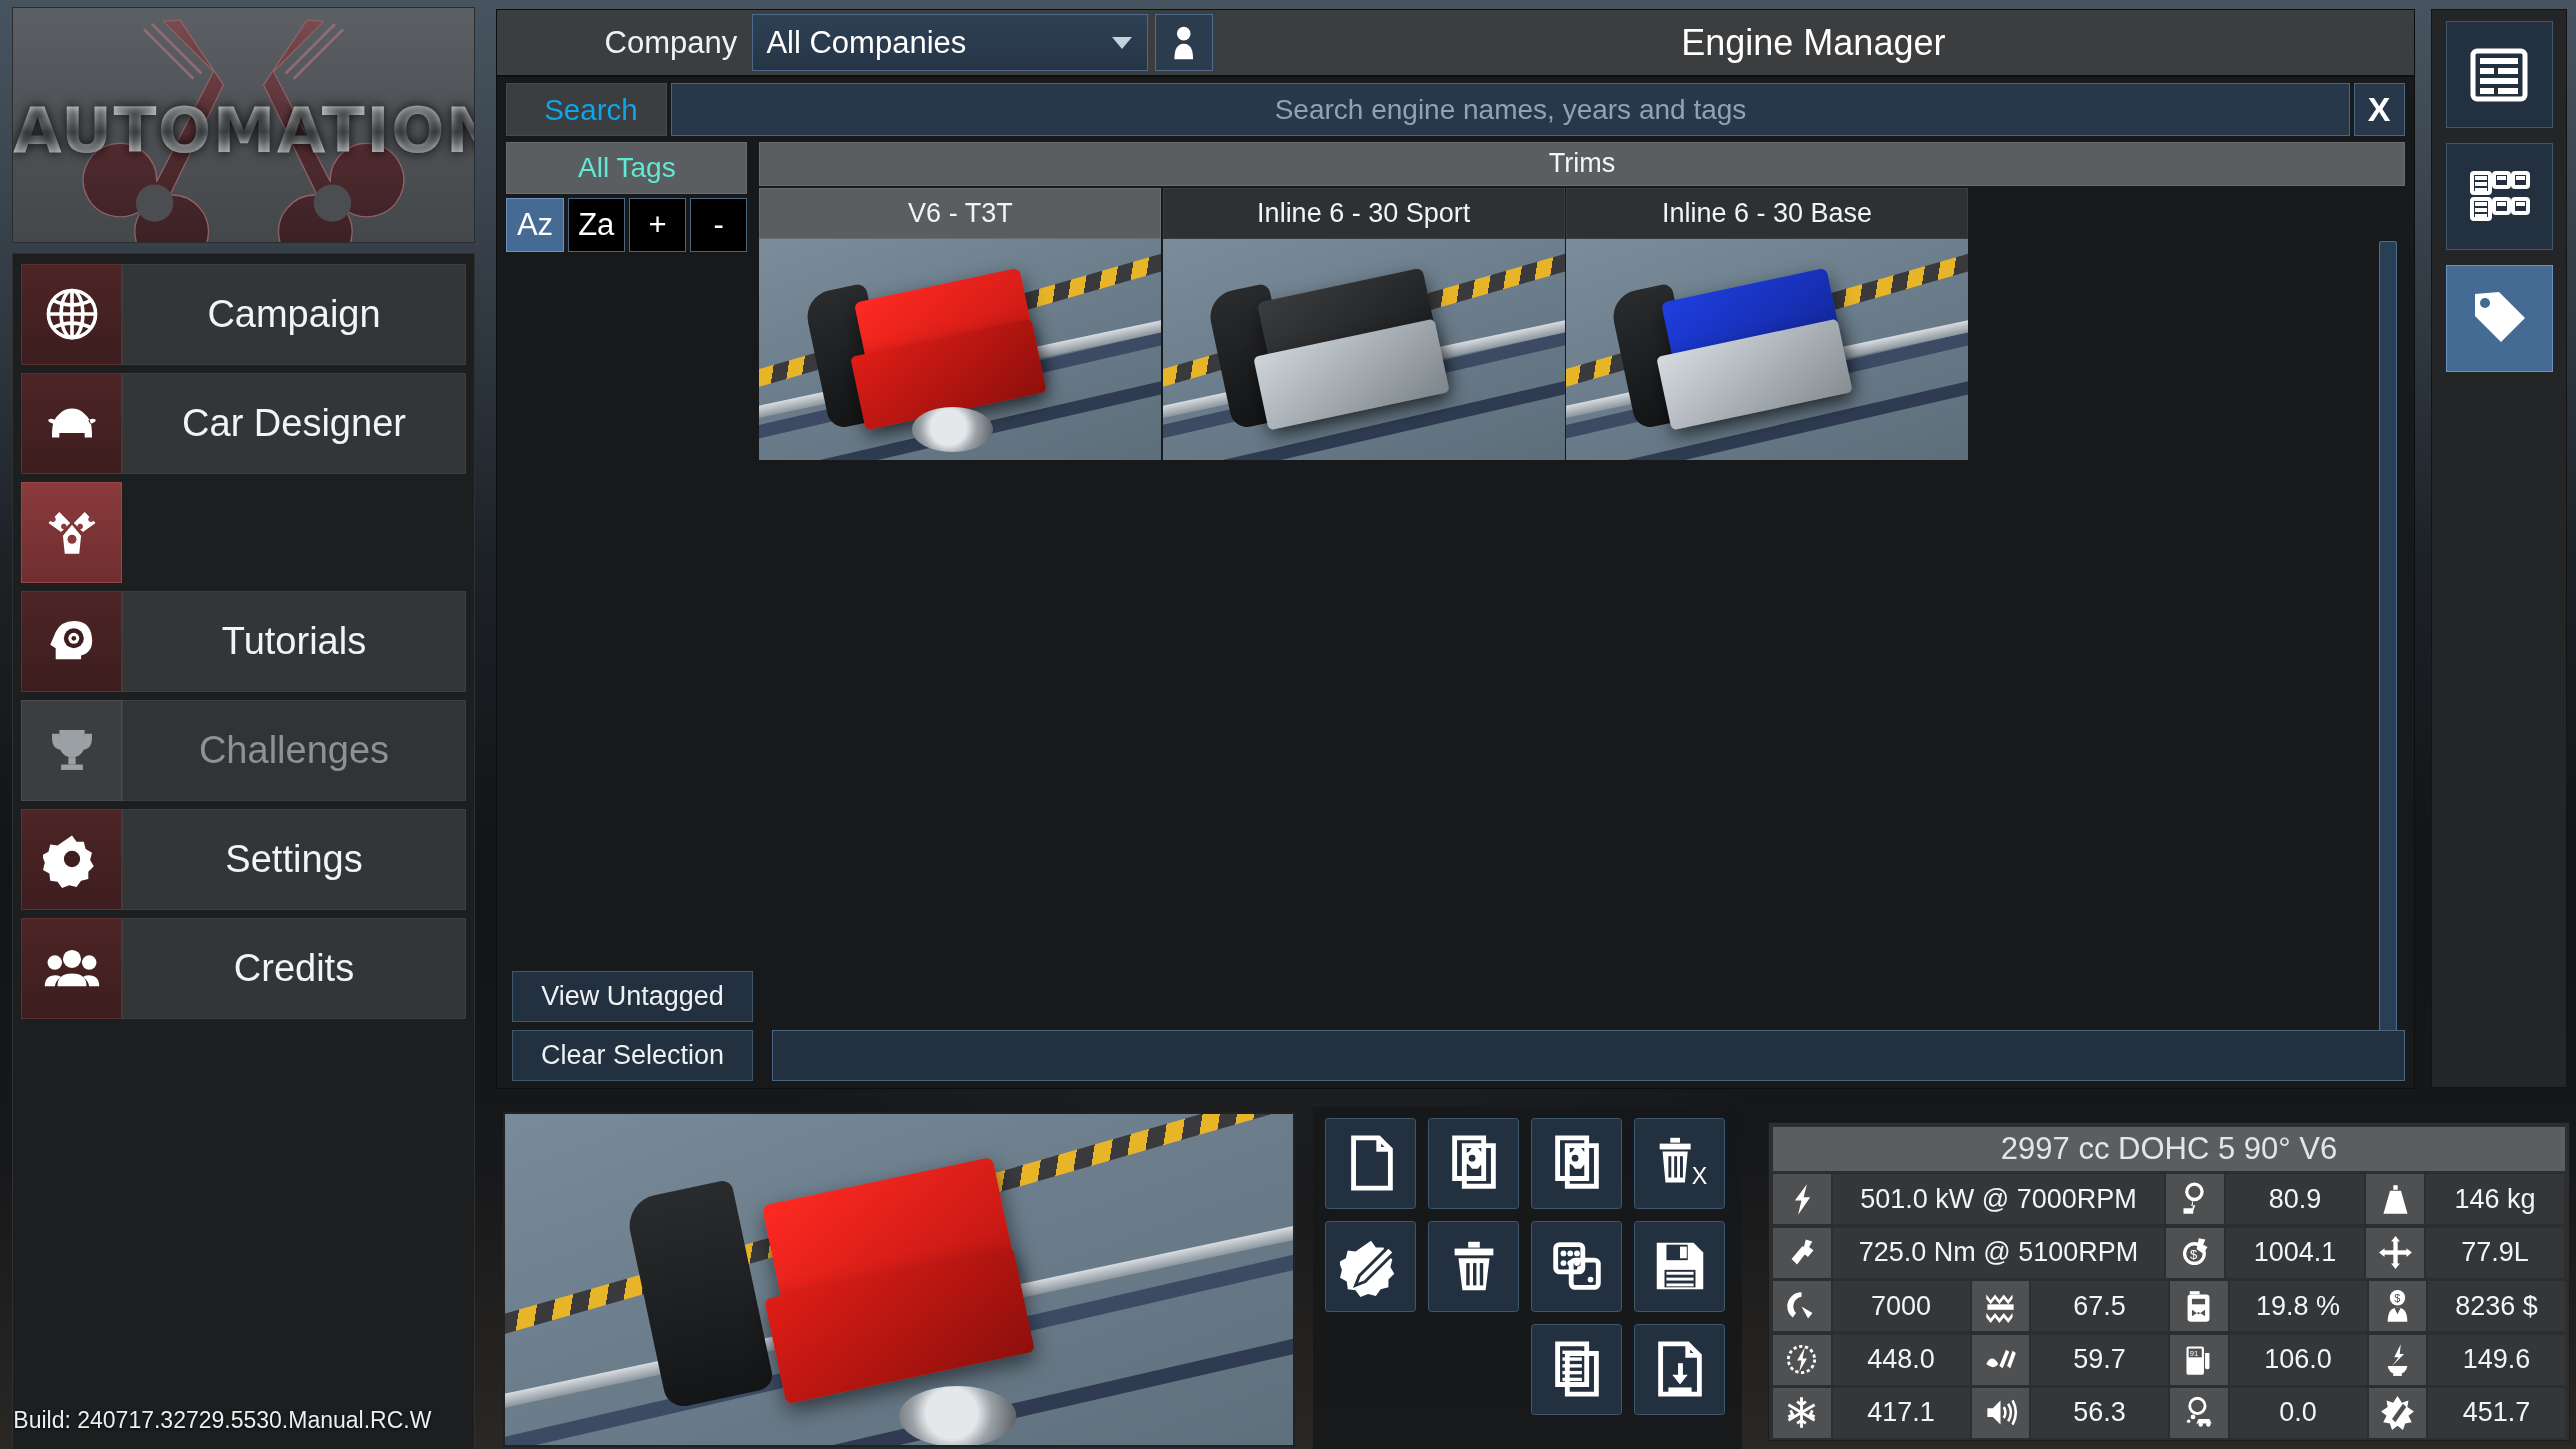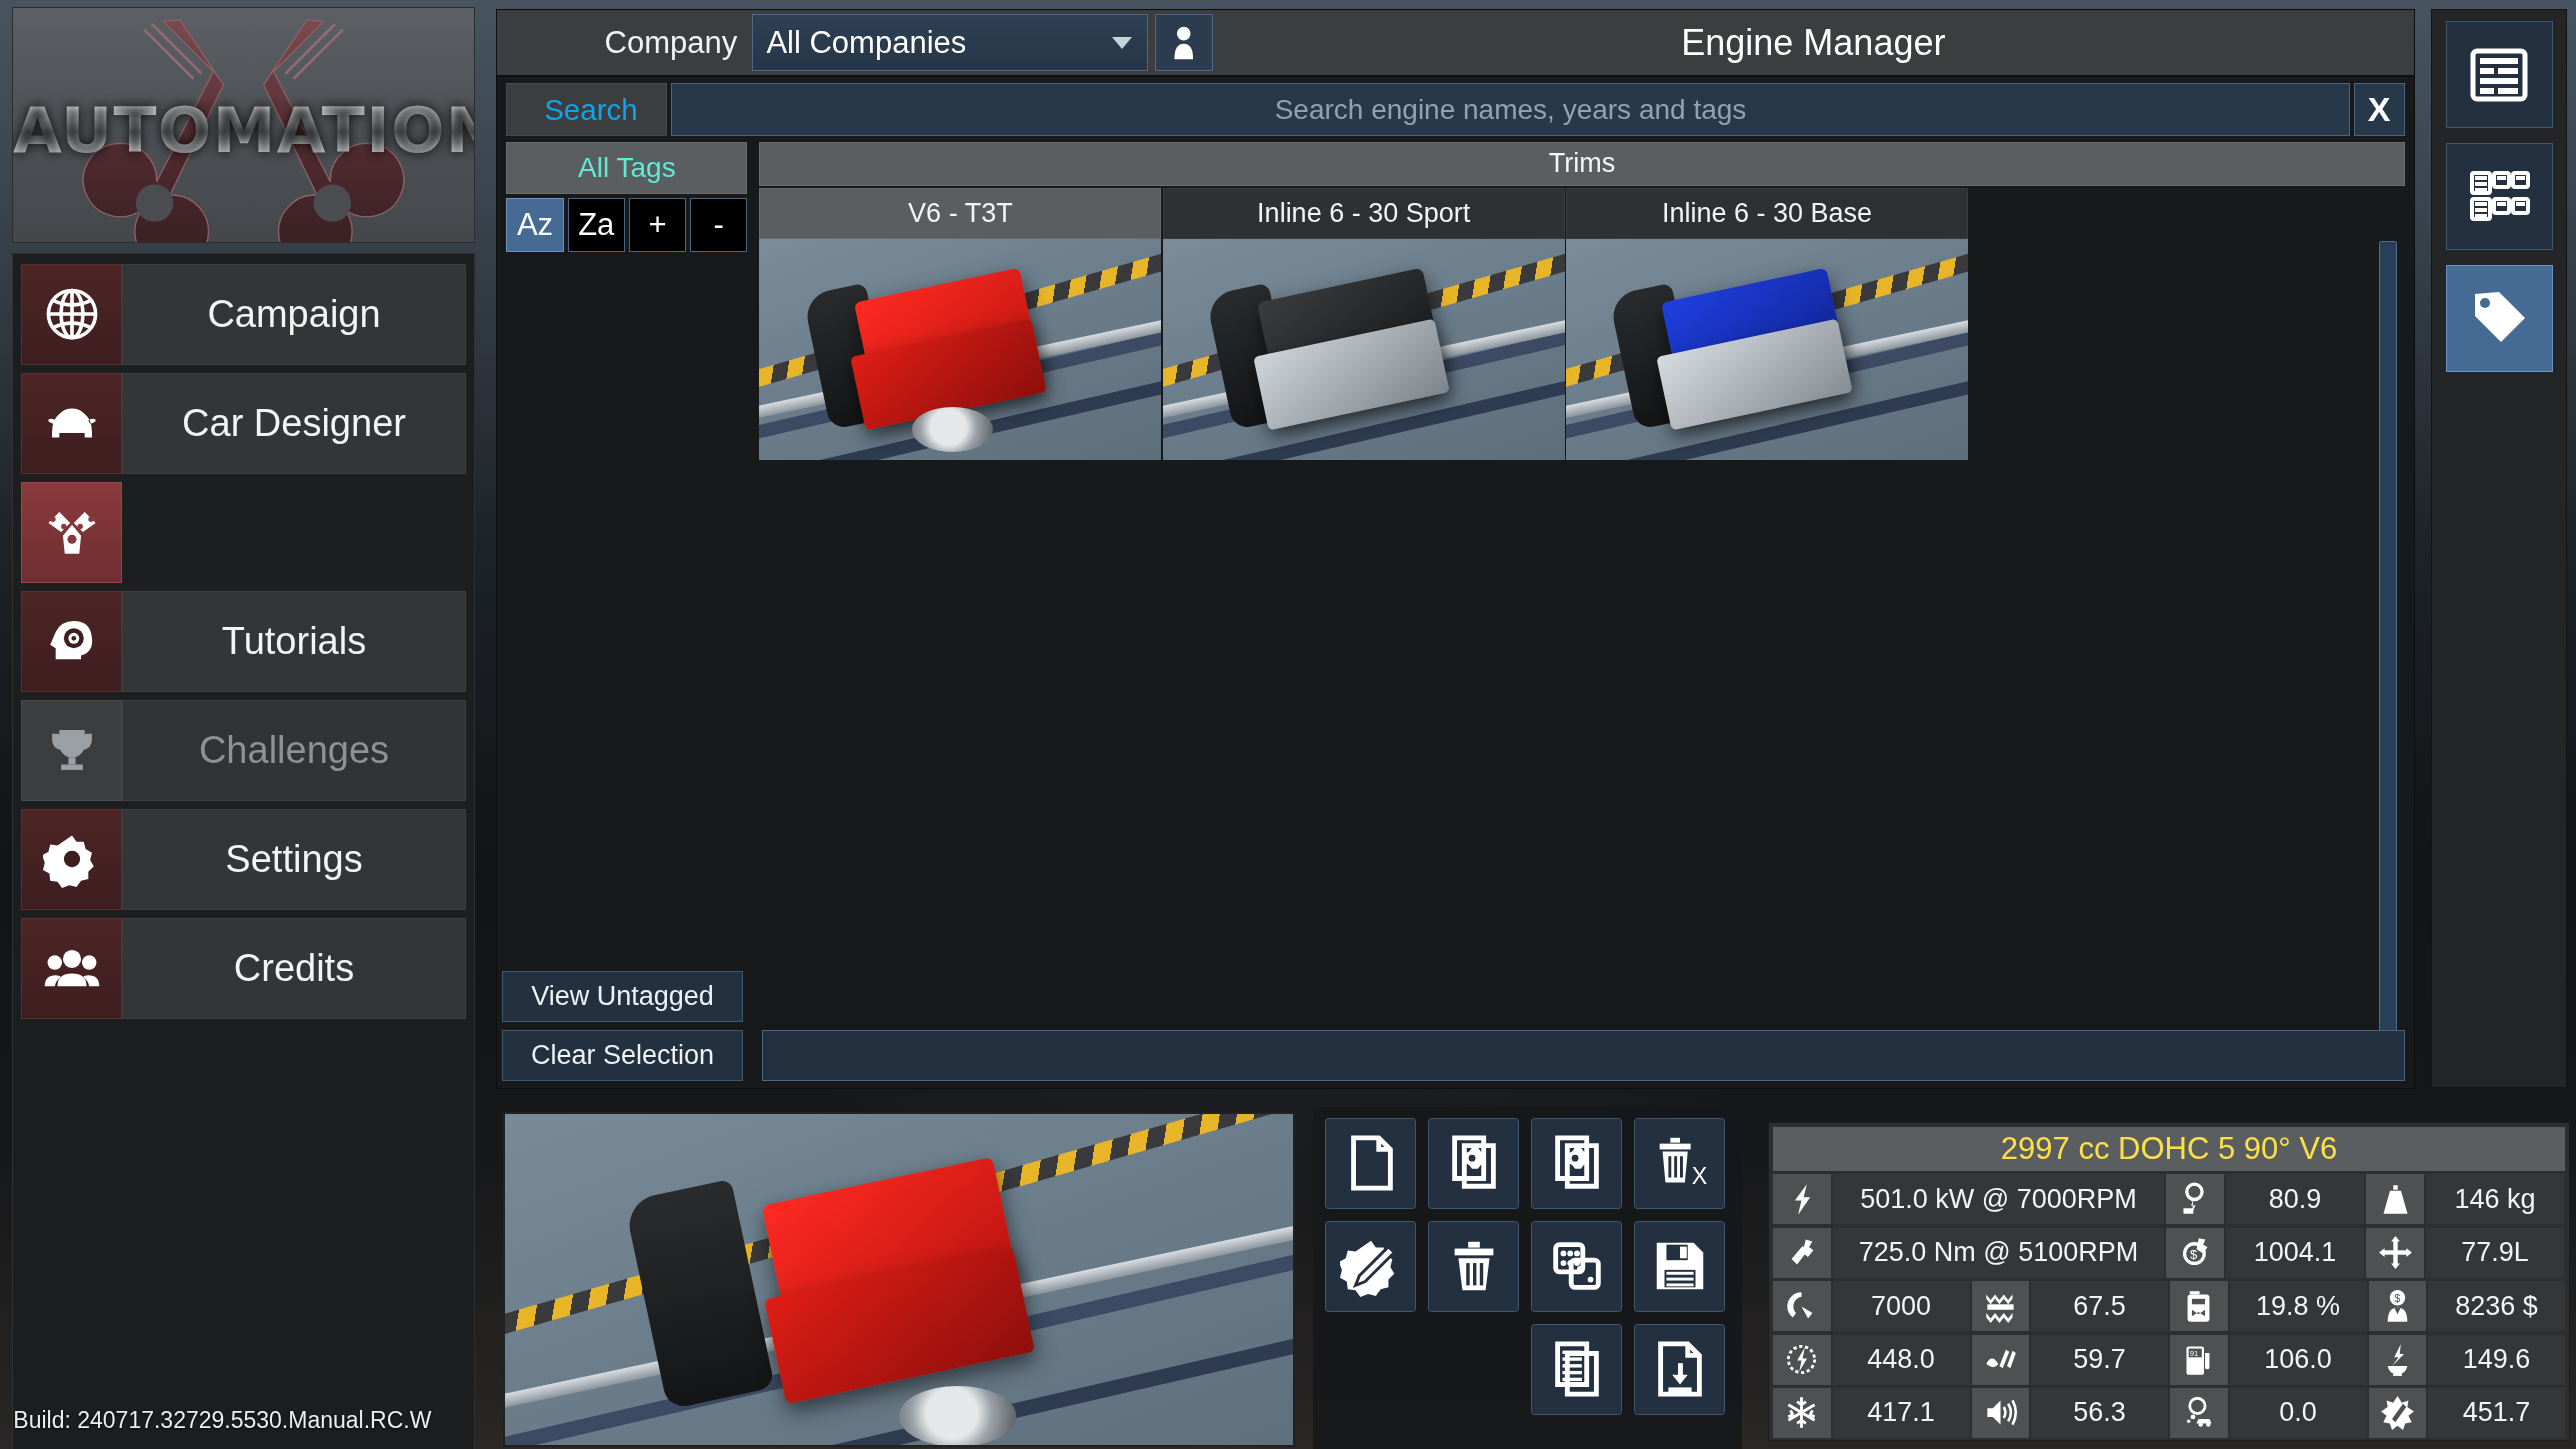--- a/index.html
+++ b/index.html
@@ -174,21 +174,21 @@
 
   .scroll-track {
     position: absolute; right: 4px; top: 0; width: 17.4px; height: 805px;
     background: transparent;
   }
   .scroll-thumb {
     position: absolute; right: 4px; top: 2.7px; width: 17.4px; height: 798px;
     background: #274058; border: 1.3px solid #4e6d8d; border-radius: 2px;
   }
 
-  .mgr-footer { position: absolute; left: 5px; right: 9.4px; bottom: 6.7px; }
+  .mgr-footer { position: absolute; left: 15px; right: 9.4px; bottom: 6.7px; }
   .footer-row { display: flex; gap: 19px; }
   .footer-btn {
     width: 241px; height: 51px;
     background: #22303f; border: 0.7px solid #3e586e;
     display: flex; align-items: center; justify-content: center;
     color: #eef2f5; font-size: 27px;
   }
   .footer-field {
     flex: 1; height: 51px; background: #22303f; border: 1.3px solid #4a657f;
   }
@@ -227,21 +227,21 @@
   .tool-btn svg { width: 62px; height: 62px; fill: #ffffff; }
 
   #stats {
     position: absolute; left: 1768px; top: 1122px; width: 802px; height: 319px;
     background: #2c2e30; border: 0.7px solid #1b1c1d;
     padding: 4px;
   }
   .stats-title {
     height: 44px; background: #5b5e60;
     display: flex; align-items: center; justify-content: center;
-    color: #fde047; font-size: 31px; margin-bottom: 3.4px;
+    color: #e5e5e5; font-size: 31px; margin-bottom: 3.4px;
   }
   .stat-row { display: flex; height: 50px; margin-bottom: 3.4px; gap: 2px; }
   .cell-icon {
     width: 58px; background: #4e5052;
     display: flex; align-items: center; justify-content: center;
   }
   .cell-icon svg { width: 35px; height: 35px; fill: #ffffff; }
   .cell-val {
     background: #343638;
     display: flex; align-items: center; justify-content: center;

